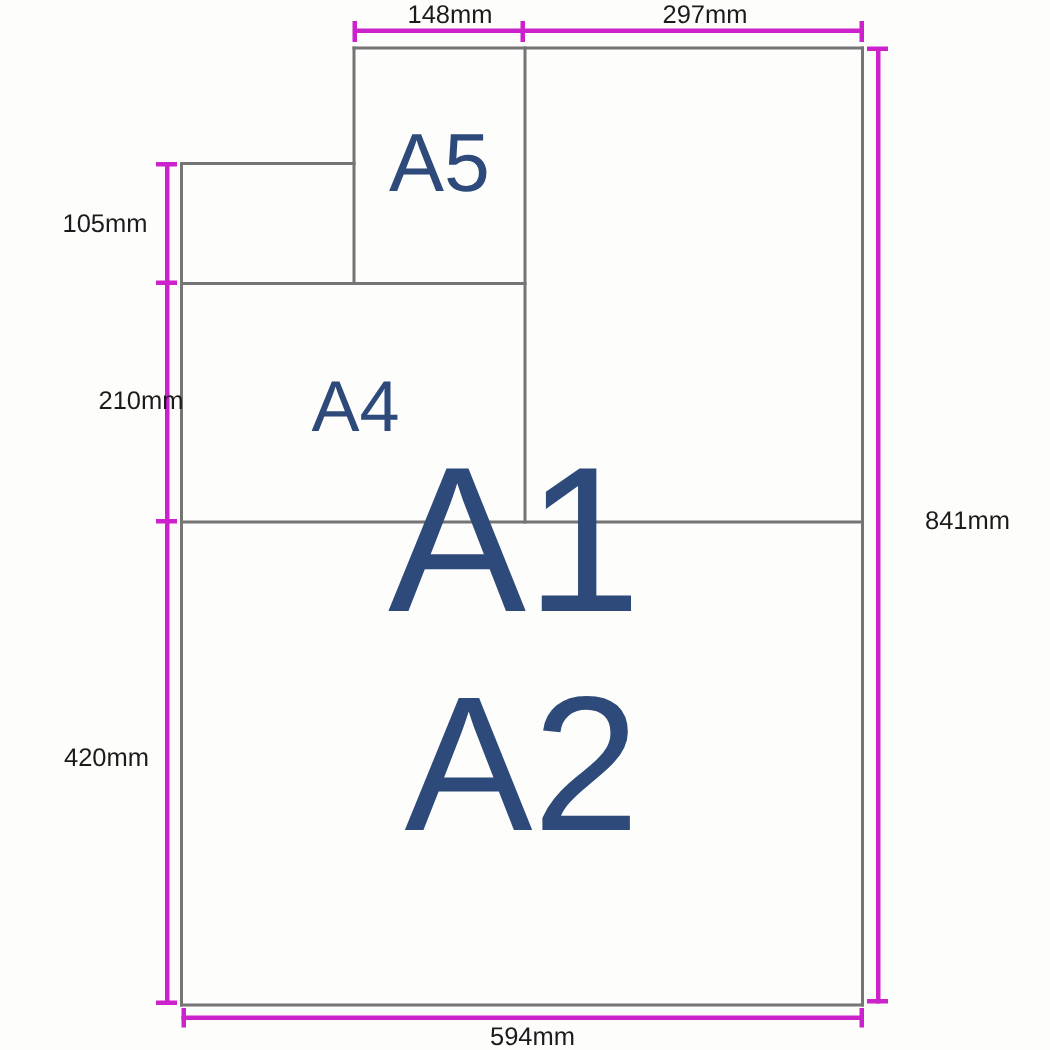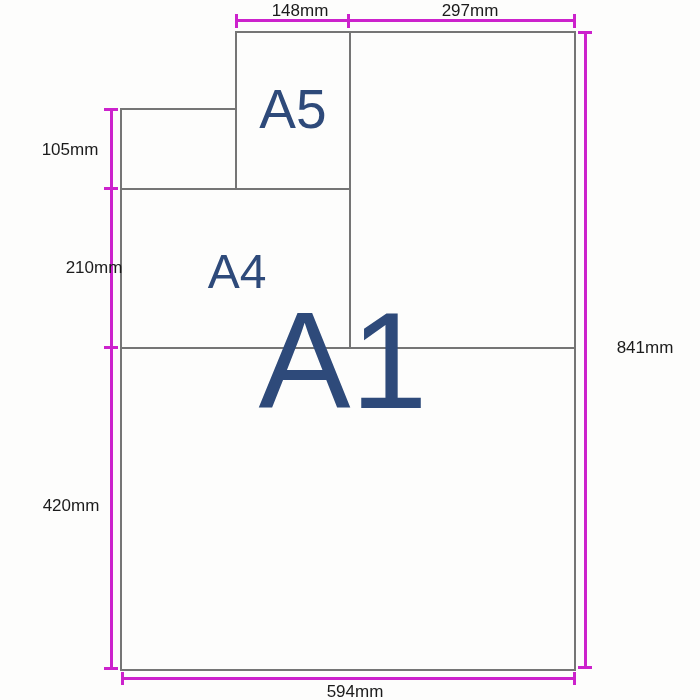--- a/index.html
+++ b/index.html
@@ -81,14 +81,15 @@
   <div class="dimtext" style="left:470px; top:10px;">297mm</div>
   <div class="dimtext" style="left:70px;  top:149px;">105mm</div>
   <div class="dimtext" style="left:70px;  top:267px;margin-left:24px;">210mm</div>
   <div class="dimtext" style="left:71px;  top:505px;text-align:right;">420mm</div>
   <div class="dimtext" style="left:629px; top:347px;margin-left:16px;">841mm</div>
   <div class="dimtext" style="left:355px; top:691px;">594mm</div>
 
   <div class="plabel" style="left:293px; top:109px; font-size:55px;">A5</div>
   <div class="plabel" style="left:237px; top:272px; font-size:48px;">A4</div>
   <div class="plabel" style="left:343px; top:360px; font-size:138px;">A1</div>
+  <div class="plabel" style="left:348px; top:510px; font-size:128px;">A2</div>
 
 </div>
 
 </body></html>

